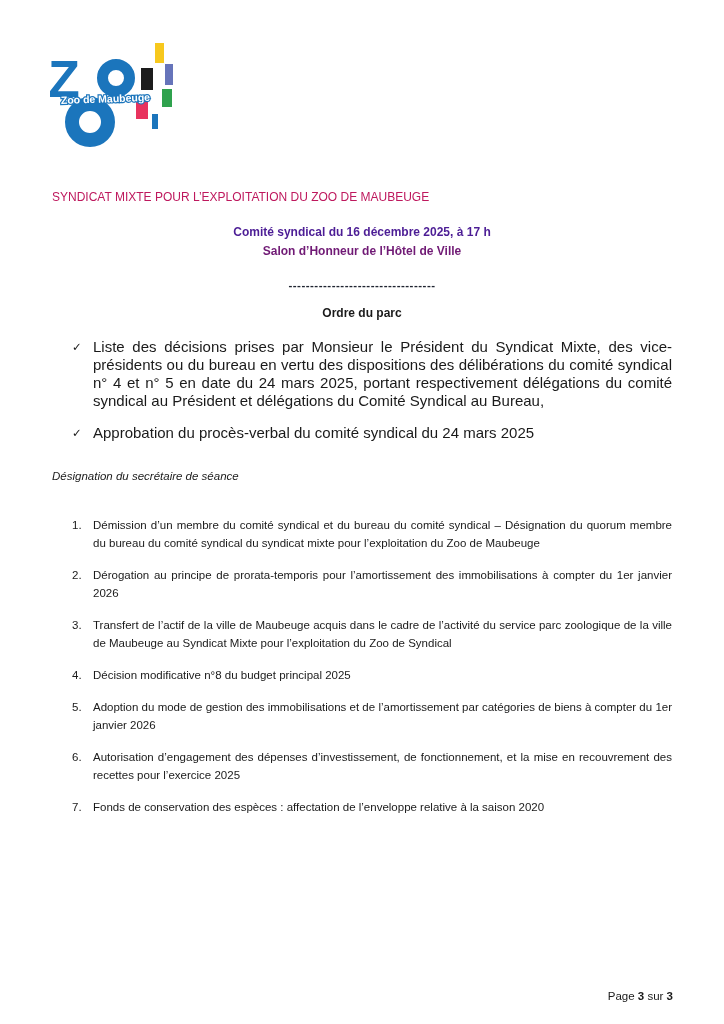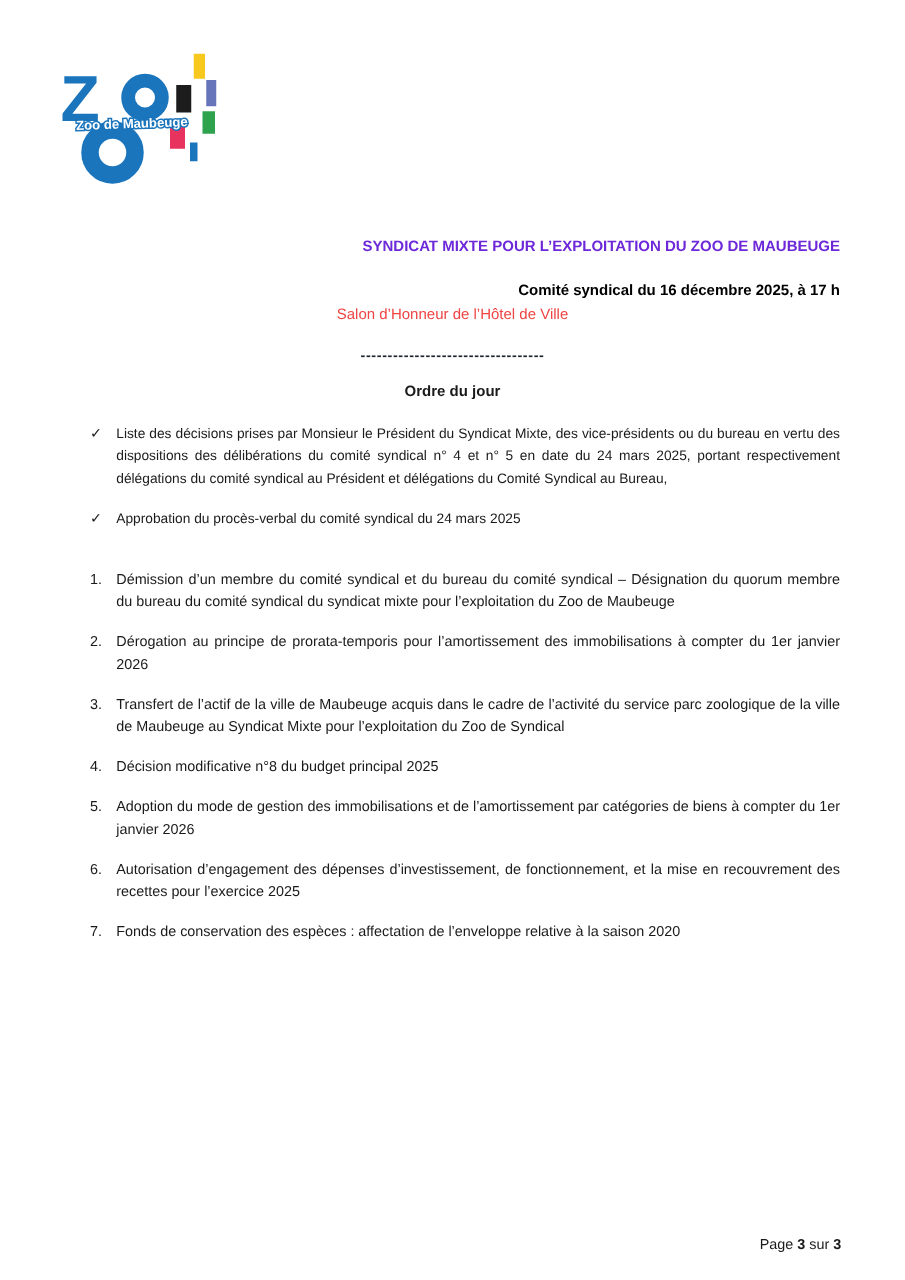--- a/index.html
+++ b/index.html
@@ -24,41 +24,41 @@
     height: 112px;
   }
   .logo svg { width: 100%; height: 100%; display: block; }
 
   
   .content {
     padding: 190px 52px 0 52px; 
   }
 
   .doc-title {
-    text-align: right;
-    font-weight: bold;
-    font-size: 12px;
-    line-height: 15px;
-    color: #6d28d9;
+    text-align: left;
+    font-weight: normal;
+    font-size: 12px;
+    line-height: 15px;
+    color: #be185d;
   }
   .doc-session {
     margin-top: 20px;
-    text-align: right;
-    font-weight: bold;
-    font-size: 12px;
-    line-height: 15px;
-    color: #000000;
+    text-align: center;
+    font-weight: bold;
+    font-size: 12px;
+    line-height: 15px;
+    color: #4c1d95;
   }
   .doc-location {
     margin-top: 4px;
     text-align: center;
-    font-weight: normal;
-    font-size: 12px;
-    line-height: 15px;
-    color: #ef4444;
+    font-weight: bold;
+    font-size: 12px;
+    line-height: 15px;
+    color: #701a75;
   }
   .separator {
     margin-top: 19px;
     text-align: center;
     font-weight: bold;
     font-size: 11.5px;
     line-height: 15px;
     letter-spacing: 0.5px;
     color: #1f2430;
   }
@@ -76,21 +76,21 @@
   .check-item { display: flex; margin-bottom: 14px; }
   .check-item .marker {
     flex: none;
     width: 21px;
     margin-left: 20px;
     font-size: 11.5px;
     line-height: 18px;
   }
   .check-item .text {
     flex: 1;
-    font-size: 11px;
+    font-size: 15px;
     line-height: 18px;
     text-align: justify;
   }
 
   
   .preliminary { margin-top: 25px; }
   .prelim-line {
     font-style: italic;
     font-size: 11.5px;
     line-height: 18px;
@@ -153,38 +153,39 @@
   <div class="content">
 
     <div class="doc-title">SYNDICAT MIXTE POUR L’EXPLOITATION DU ZOO DE MAUBEUGE</div>
 
     <div class="doc-session">Comité syndical du 16 décembre 2025, à 17 h</div>
 
     <div class="doc-location">Salon d’Honneur de l’Hôtel de Ville</div>
 
     <div class="separator">----------------------------------</div>
 
-    <div class="agenda-heading">Ordre du jour</div>
+    <div class="agenda-heading">Ordre du parc</div>
 
     <div class="check-list">
 
         <div class="check-item">
           <span class="marker">✓</span>
           <span class="text">Liste des décisions prises par Monsieur le Président du Syndicat Mixte, des vice-présidents ou du bureau en vertu des dispositions des délibérations du comité syndical n° 4 et n° 5 en date du 24 mars 2025, portant respectivement délégations du comité syndical au Président et délégations du Comité Syndical au Bureau,</span>
         </div>
 
         <div class="check-item">
           <span class="marker">✓</span>
           <span class="text">Approbation du procès-verbal du comité syndical du 24 mars 2025</span>
         </div>
       </div>
 
     <div class="preliminary">
 
 
+        <div class="prelim-line">Désignation du secrétaire de séance</div>
       </div>
 
     <div class="numbered-list">
 
         <div class="numbered-item">
           <span class="num">1.</span>
           <span class="text">Démission d’un membre du comité syndical et du bureau du comité syndical – Désignation du quorum membre du bureau du comité syndical du syndicat mixte pour l’exploitation du Zoo de Maubeuge</span>
         </div>
 
         <div class="numbered-item">

